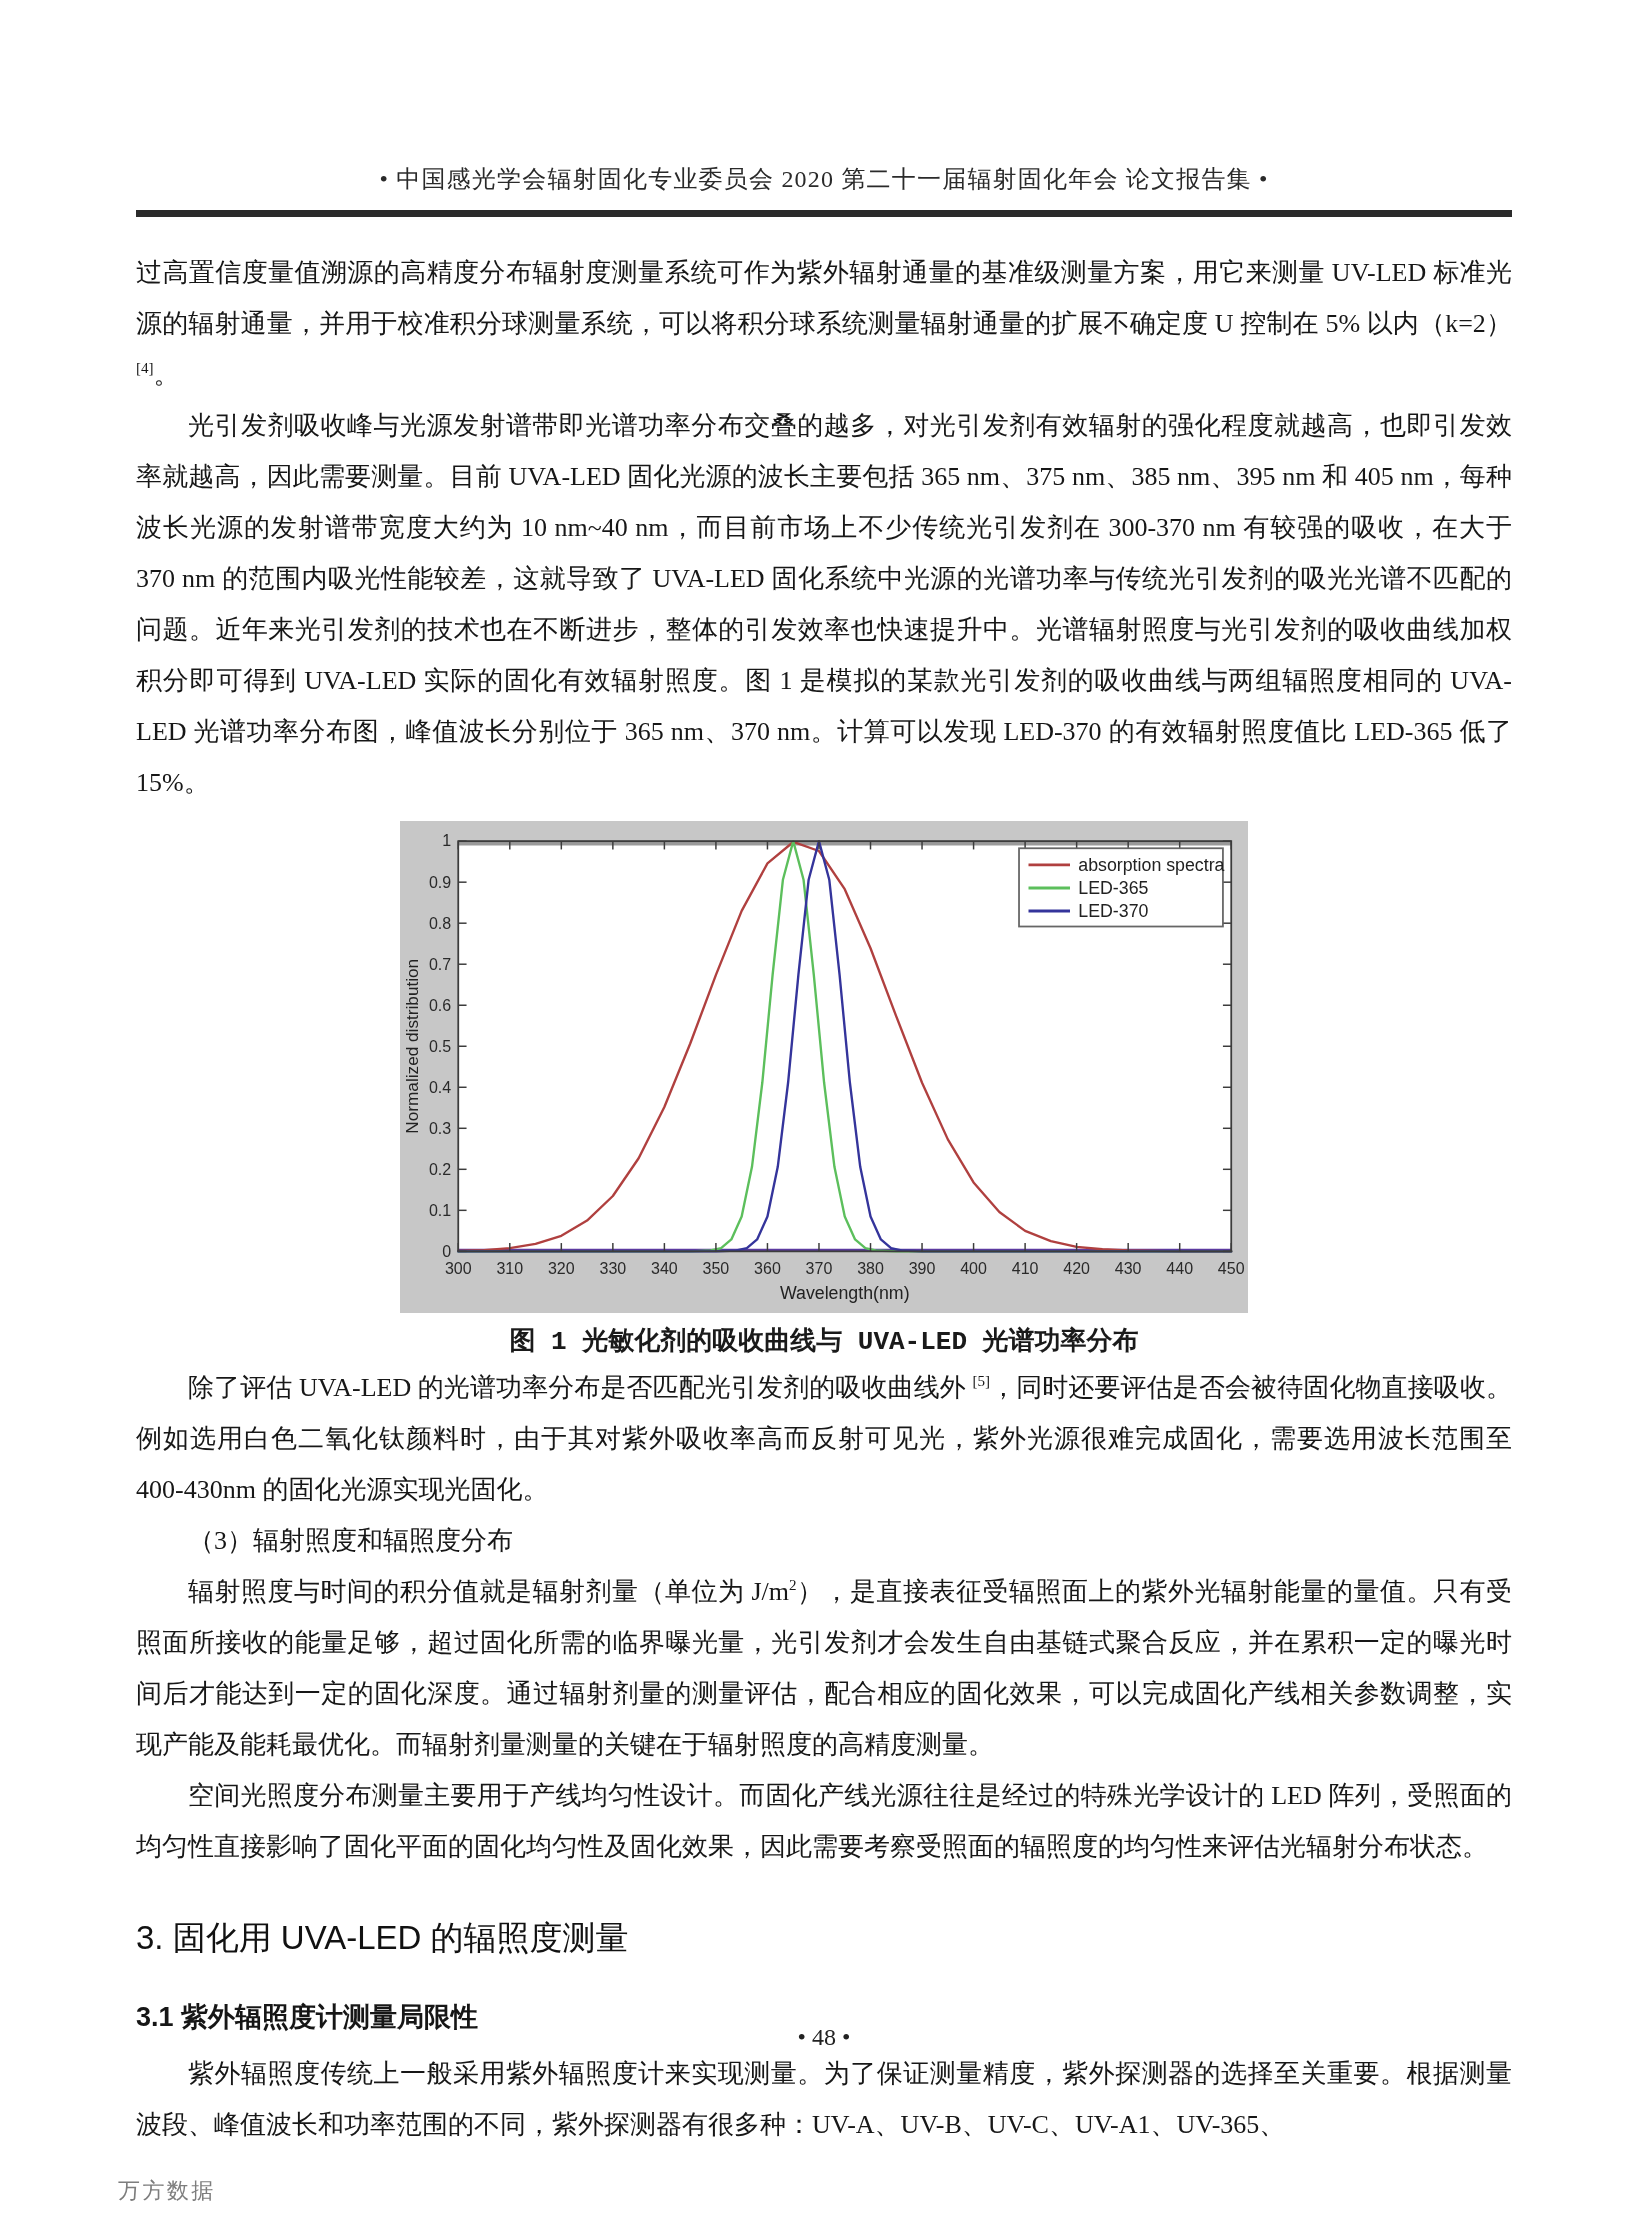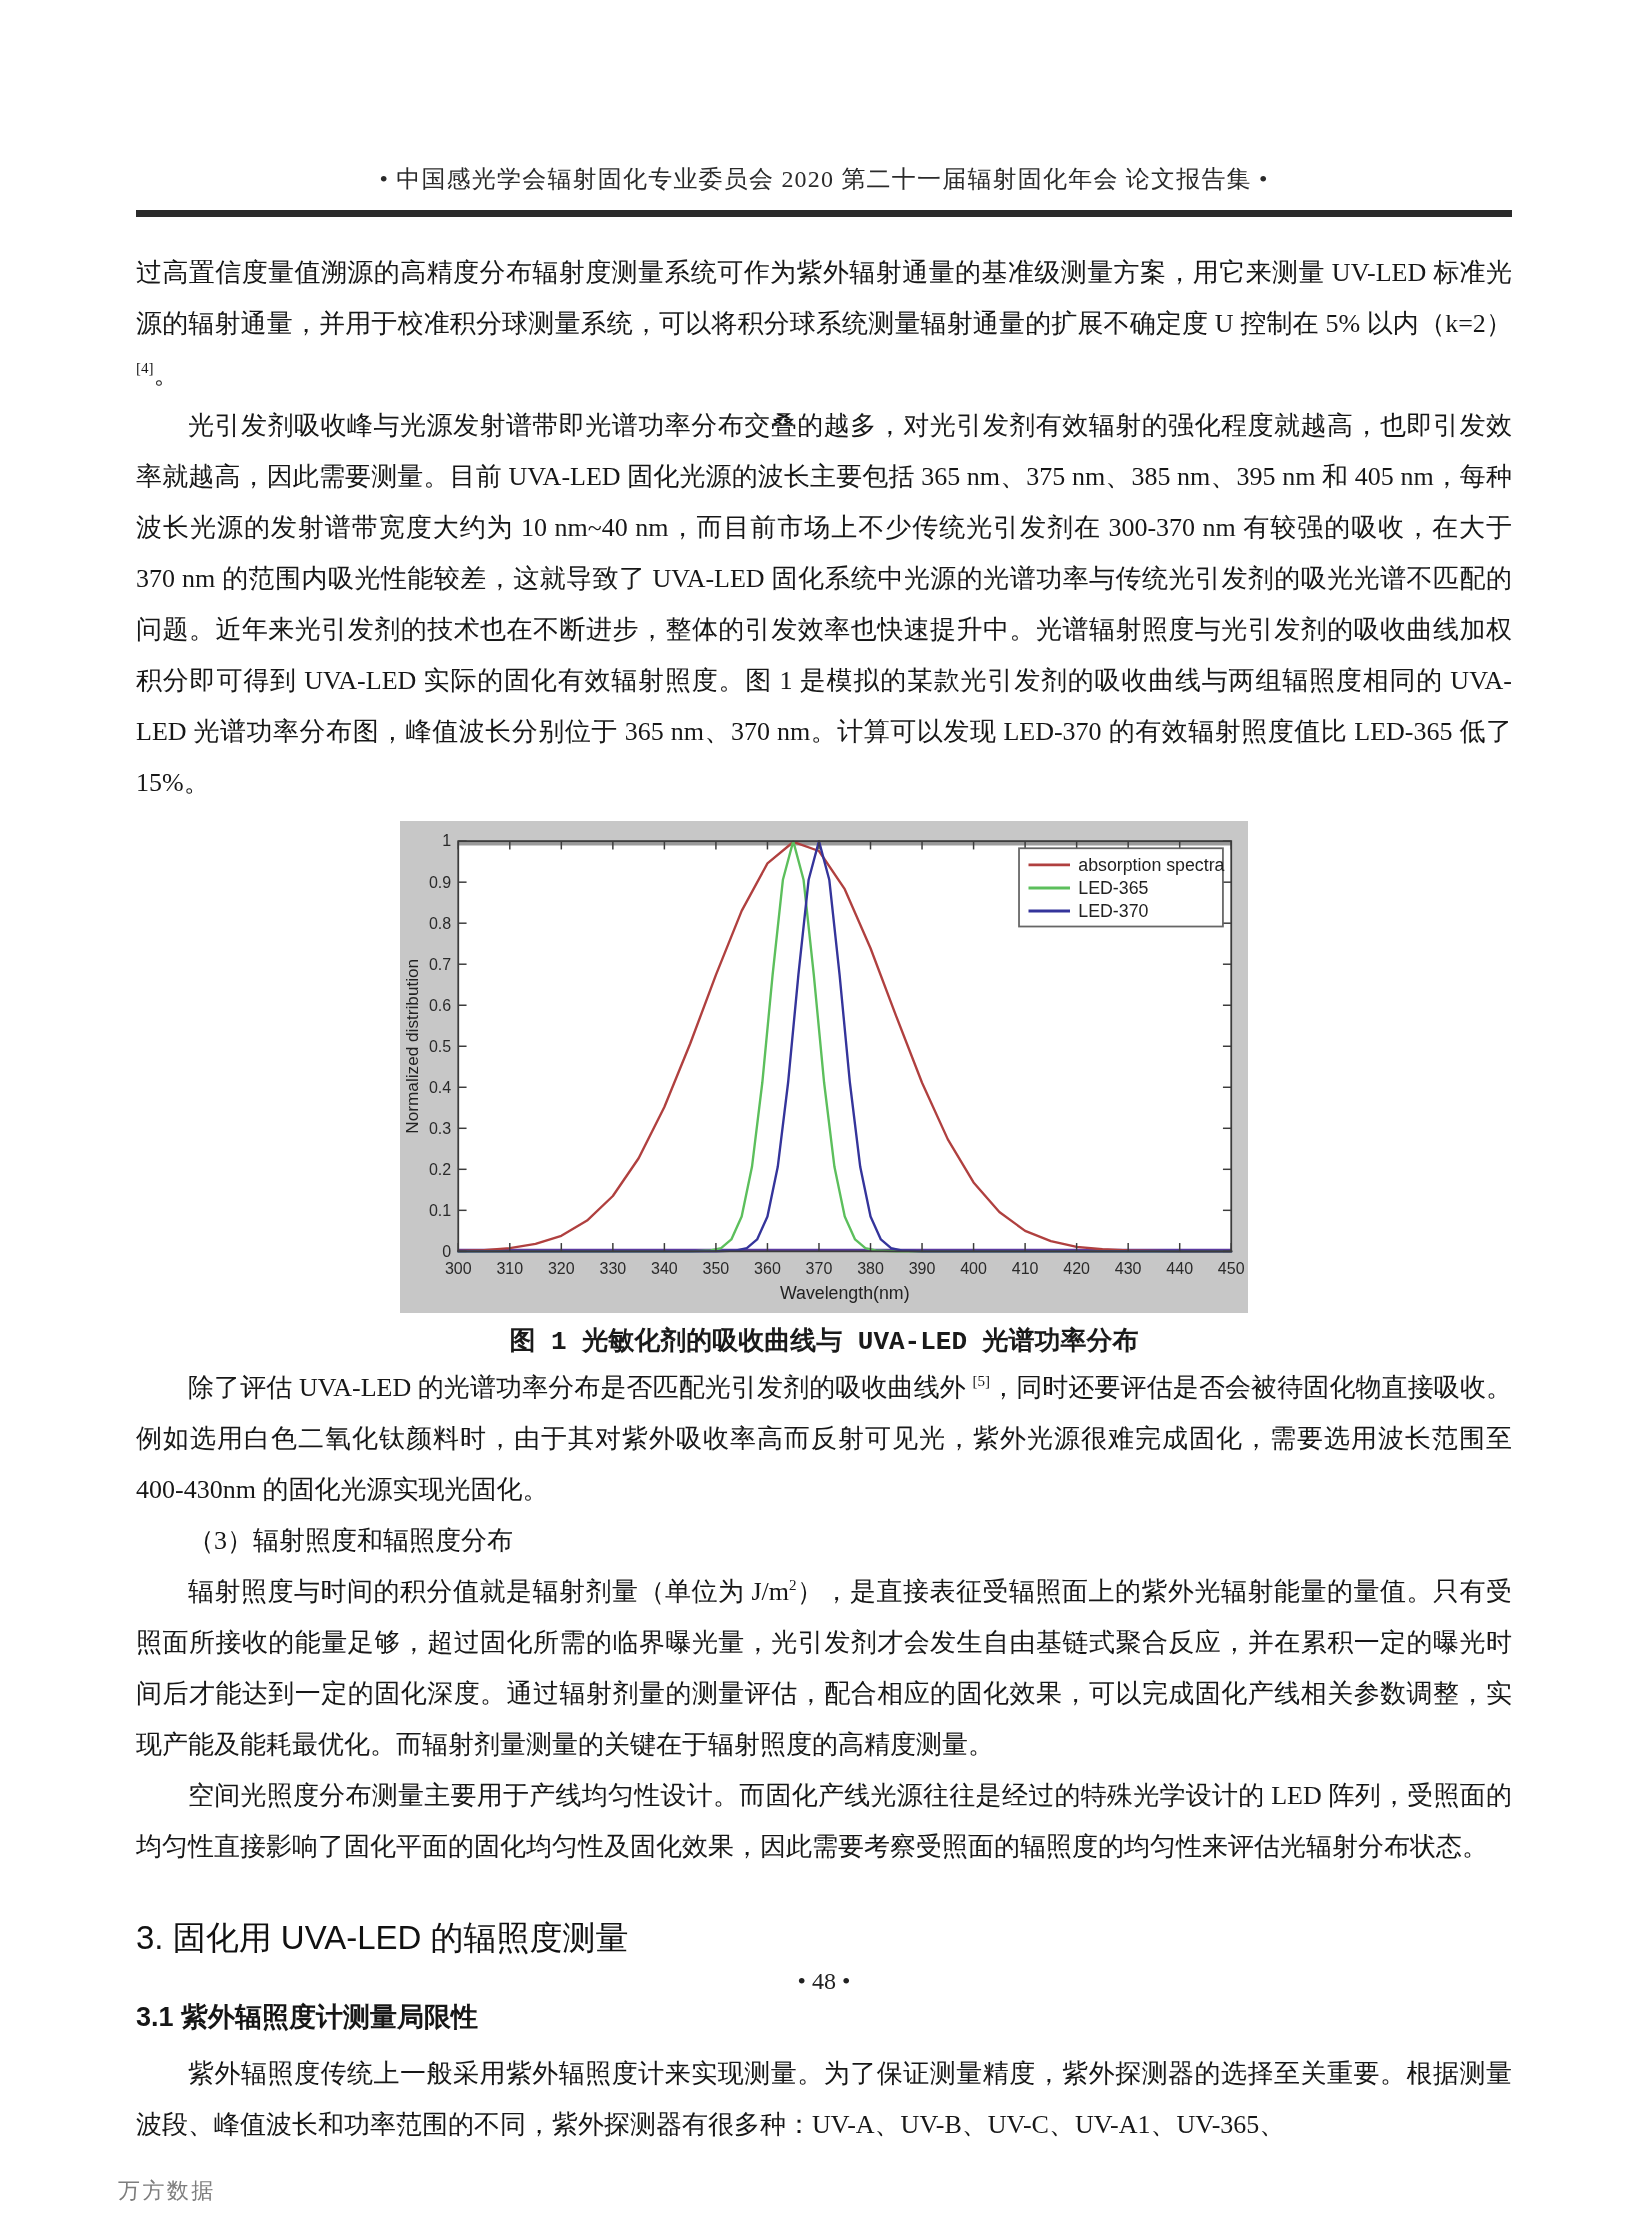--- a/index.html
+++ b/index.html
@@ -54,21 +54,21 @@
   h3.sec{
     font-family:"Liberation Sans","DejaVu Sans",sans-serif;
     font-size:27px;
     font-weight:bold;
     color:#161616;
     margin:38px 0 0 0;
   }
   h3.sec + p.body{margin-top:13px;}
   h2.sec + h3.sec{margin-top:38px;}
   .pagenum{
-    position:absolute;left:0;width:100%;top:1938px;
+    position:absolute;left:0;width:100%;top:1994px;
     text-align:center;font-size:24px;color:#222;
   }
   .watermark{
     position:absolute;left:118px;top:2146px;
     font-size:22px;color:#7d7d7d;letter-spacing:2.4px;
   }
   svg text{font-family:"Liberation Sans","DejaVu Sans",sans-serif;}
 </style>
 </head>
 <body>

